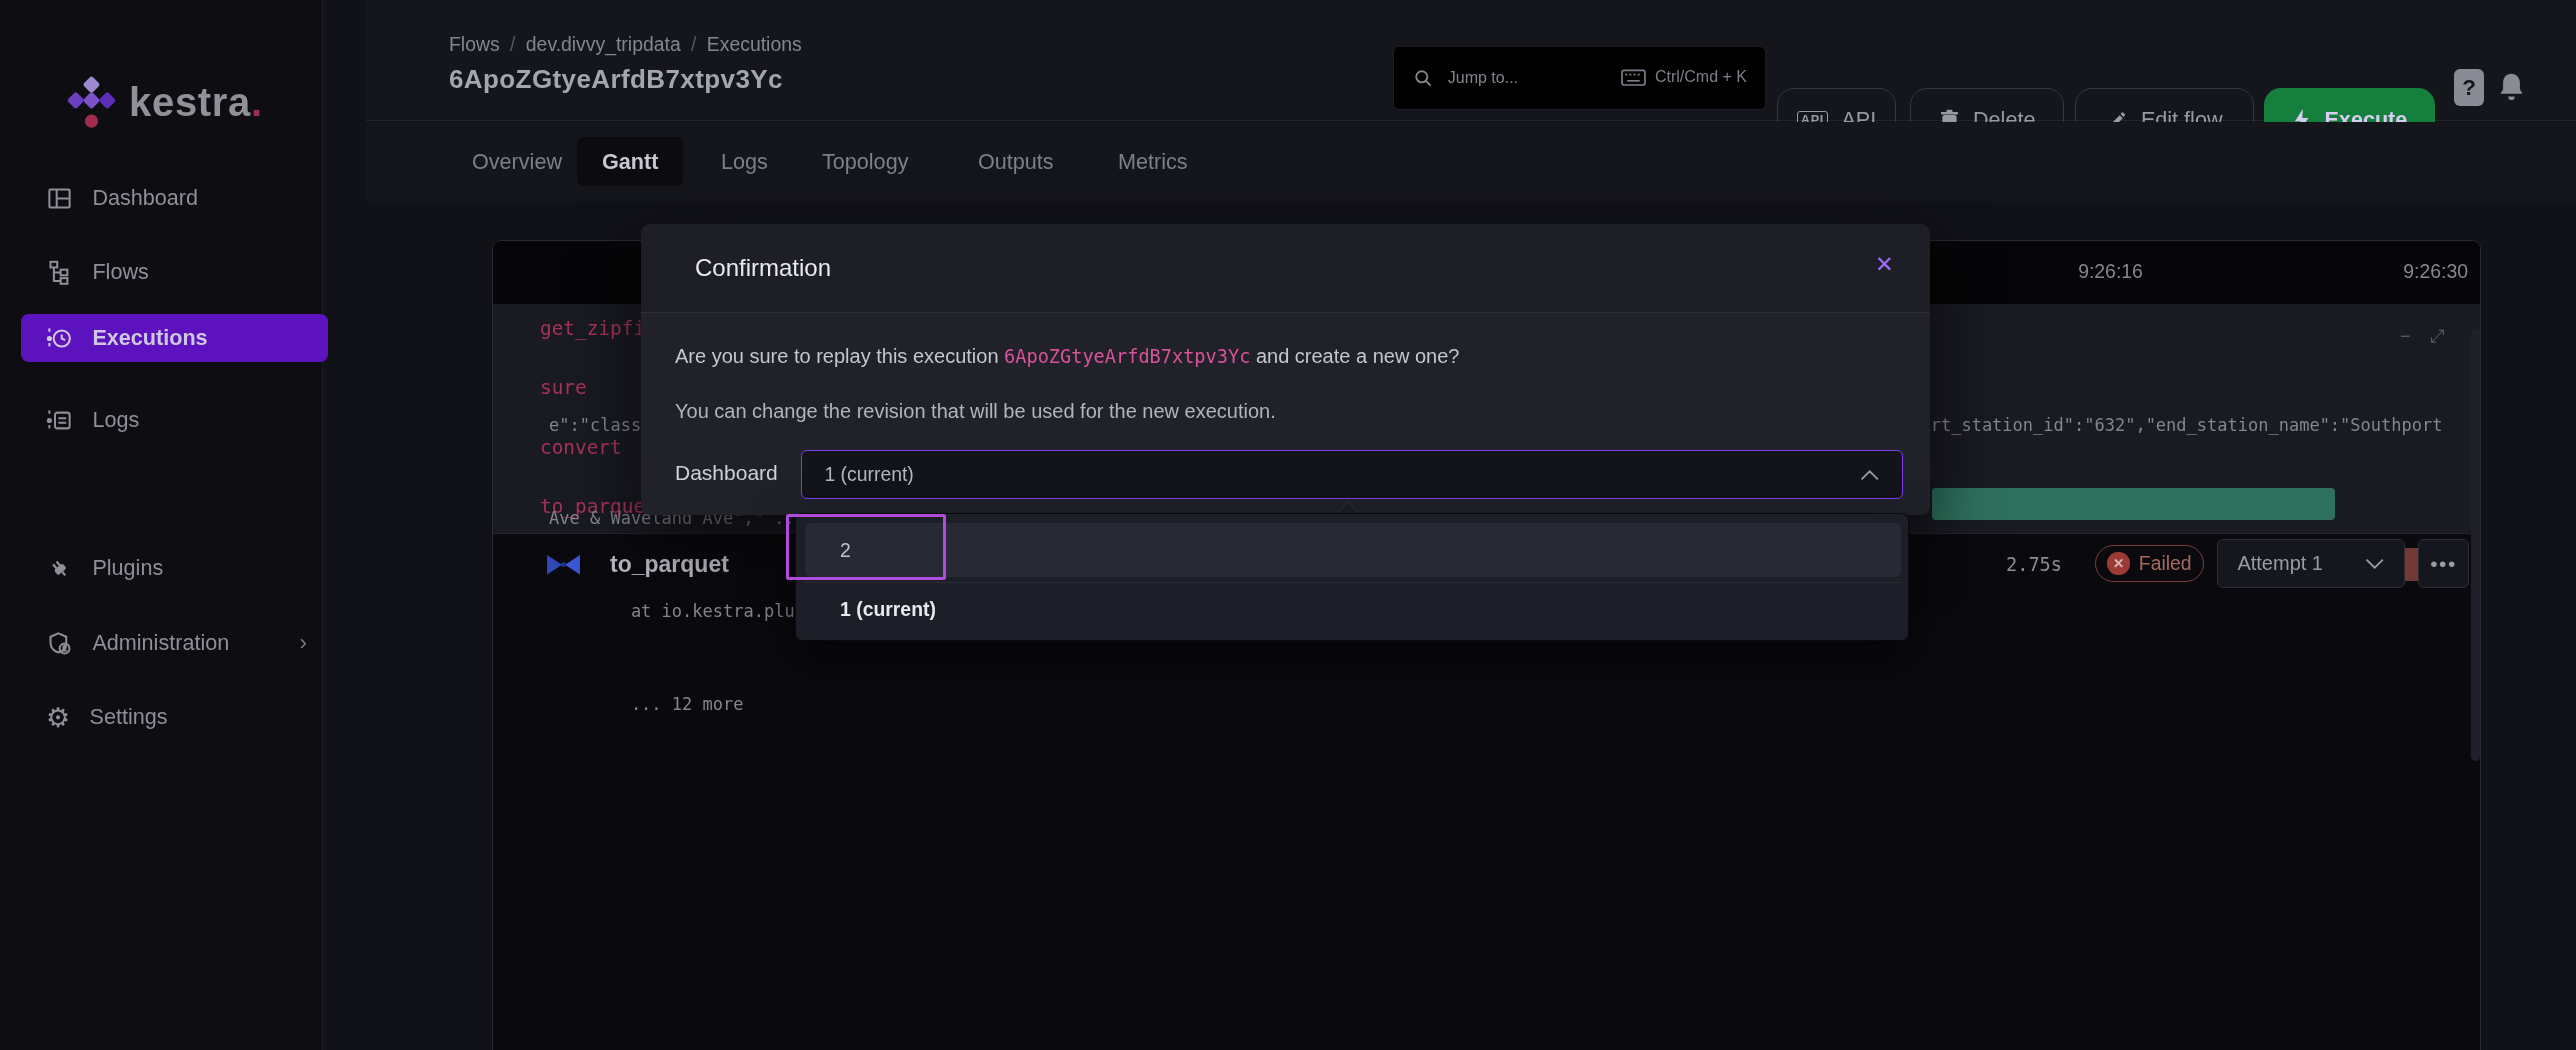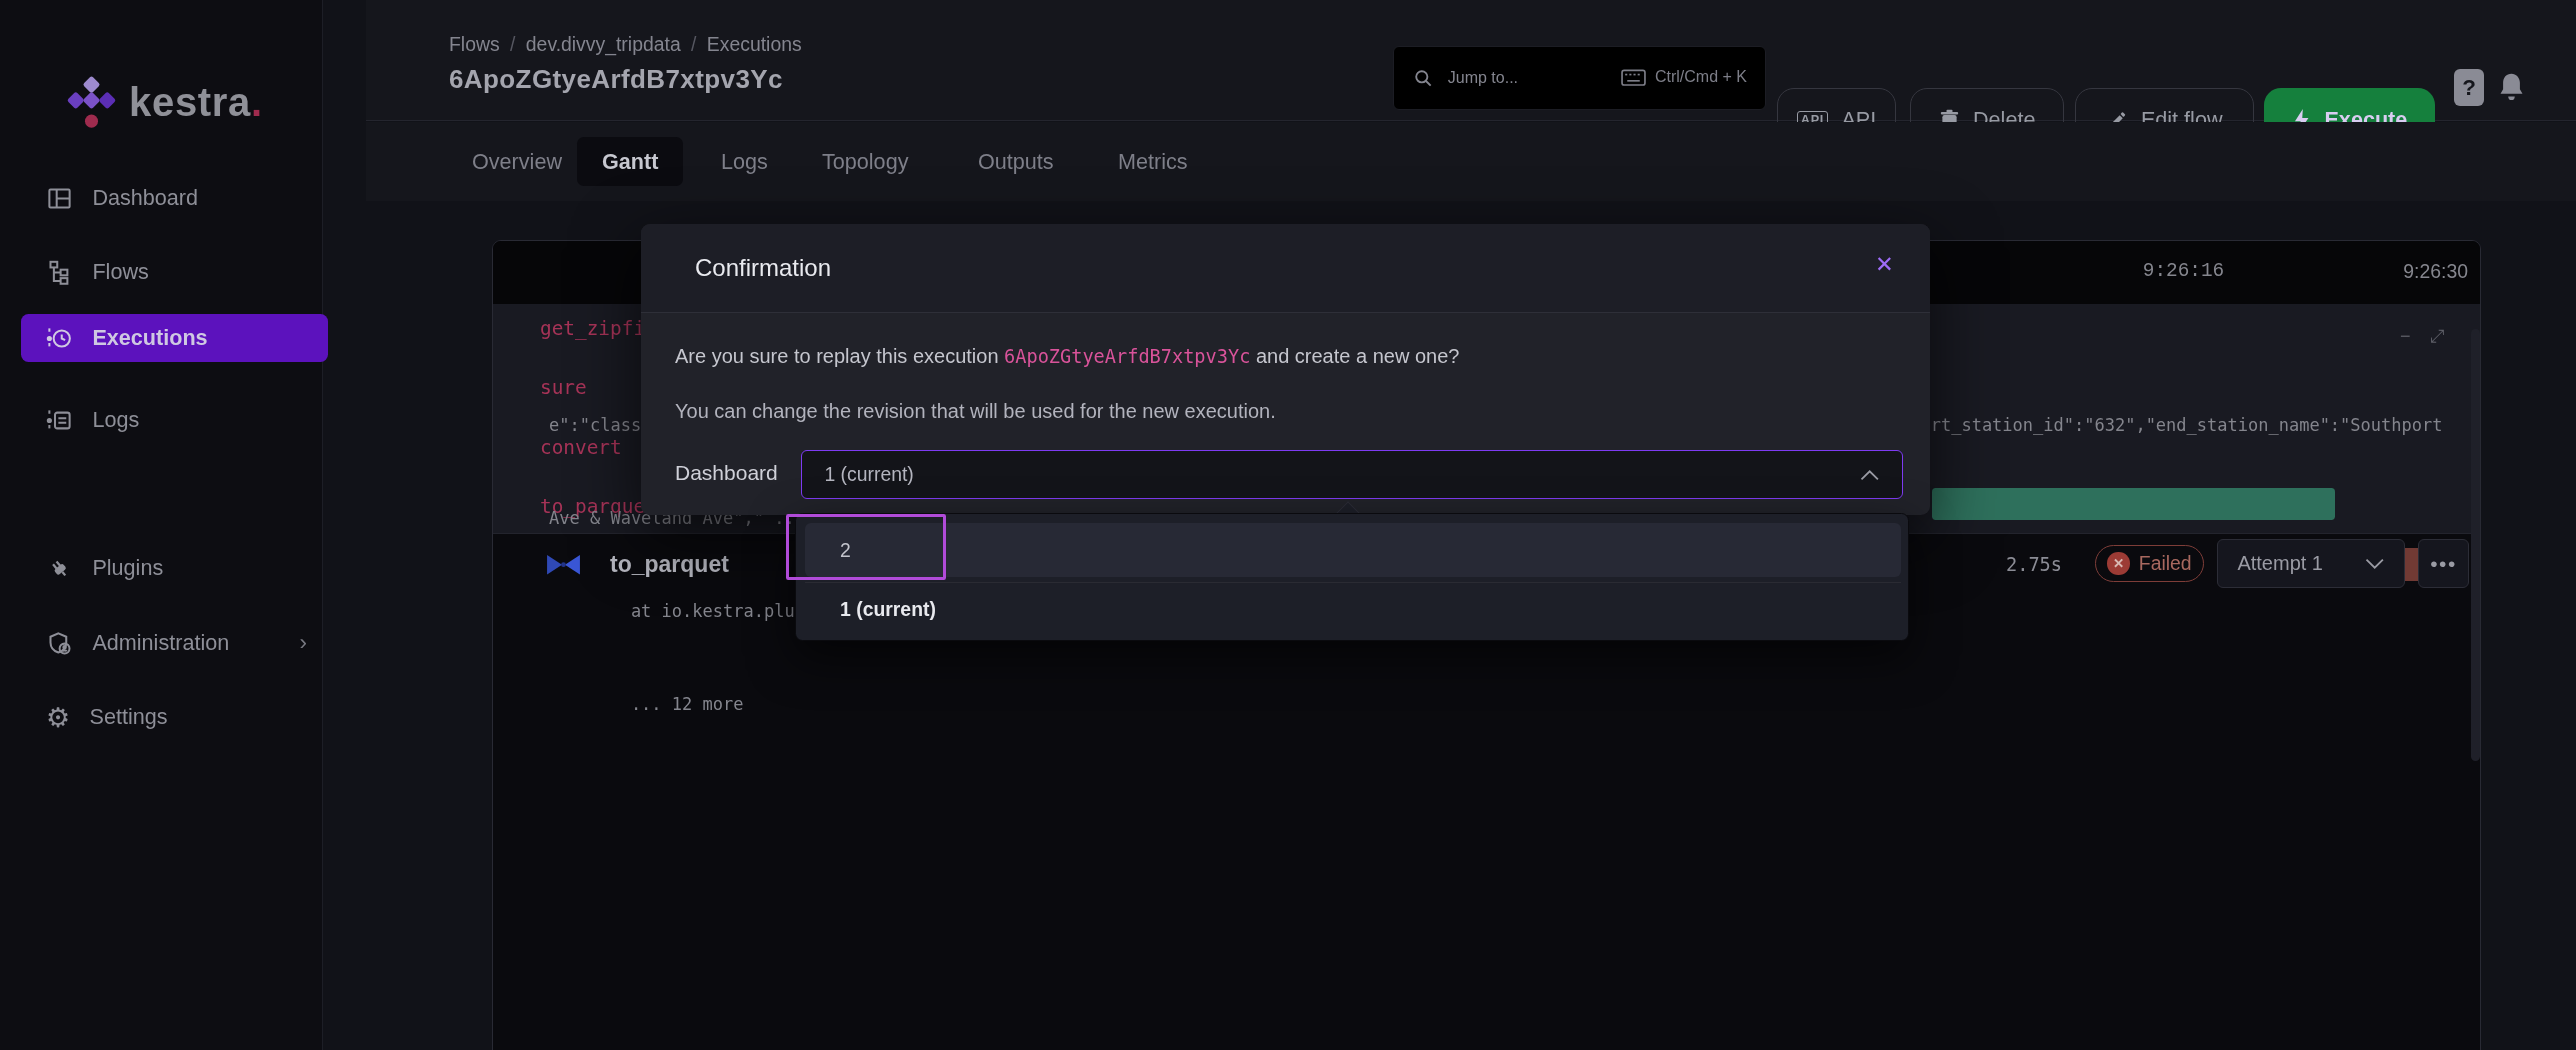--- a/index.html
+++ b/index.html
@@ -284,21 +284,21 @@
     <div class="tab" style="left:587px;">
         <span>Outputs</span>
       </div>
     <div class="tab" style="left:727px;">
         <span>Metrics</span>
       </div>
   </div>
 
   <div id="card" class="abs">
     <div id="gantt-header">
-      <span class="gantt-time" style="left:1631px;text-align:center;font-family:Liberation Mono, monospace;">9:26:16</span>
+      <span class="gantt-time" style="left:1558px;text-align:center;">9:26:16</span>
       <span class="gantt-time" style="left:1856px;text-align:right;">9:26:30</span>
     </div>
 
     <div id="gantt-rows">
       <span class="task-label" style="top:13.4px;">get_zipfile</span>
       <span class="task-label" style="top:72px;">sure</span>
       <span class="task-label" style="top:132px;">convert</span>
       <span class="task-label" style="top:191px;">to_parquet</span>
       <div id="bar-green"></div>
       <div id="bar-dark"></div>

